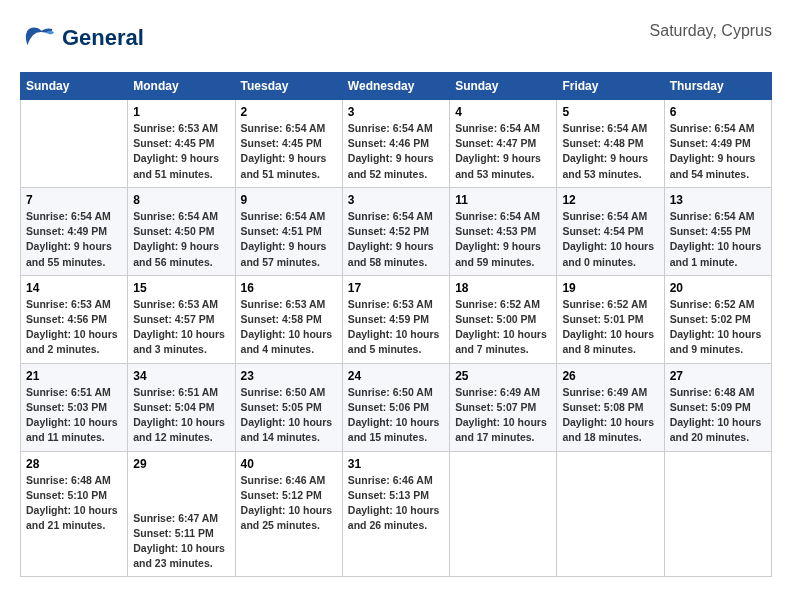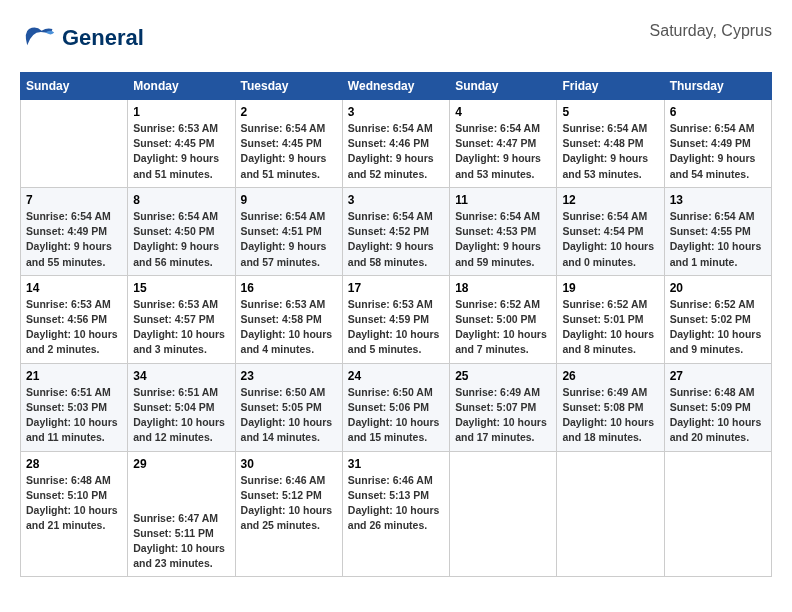--- a/index.html
+++ b/index.html
@@ -324,21 +324,21 @@
 and 21 minutes.</div>
         </td>
         <td>
           <span class="day-num">29</span>
           <div class="day-info" style="white-space: pre-line; margin-top: 40px;">Sunrise: 6:47 AM
 Sunset: 5:11 PM
 Daylight: 10 hours
 and 23 minutes.</div>
         </td>
         <td>
-          <span class="day-num">30</span>
+          <span class="day-num">40</span>
           <div class="day-info" style="white-space: pre-line;">Sunrise: 6:46 AM
 Sunset: 5:12 PM
 Daylight: 10 hours
 and 25 minutes.</div>
         </td>
         <td>
           <span class="day-num">31</span>
           <div class="day-info" style="white-space: pre-line;">Sunrise: 6:46 AM
 Sunset: 5:13 PM
 Daylight: 10 hours

